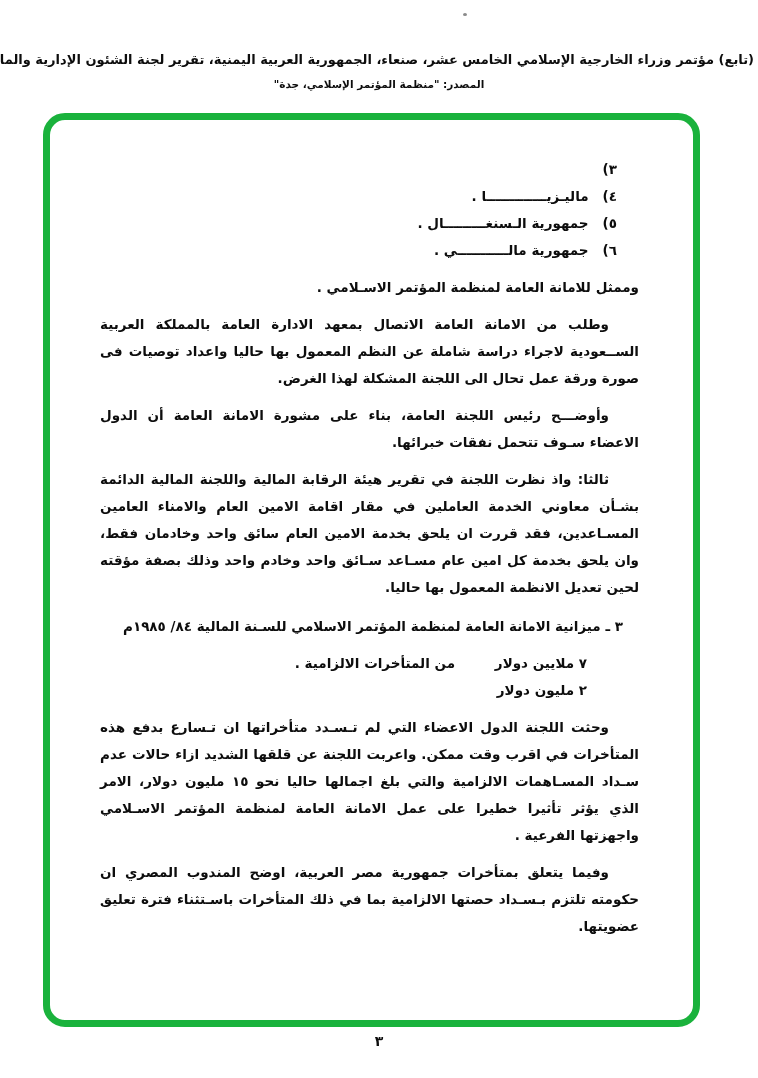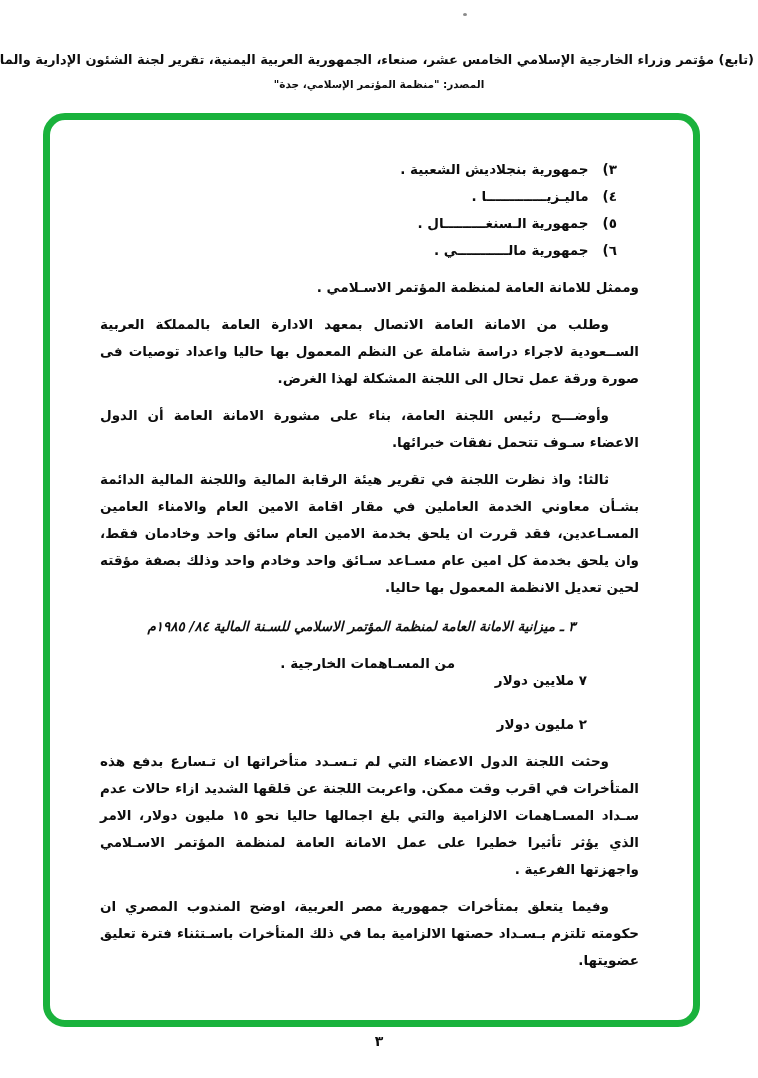--- a/index.html
+++ b/index.html
@@ -54,24 +54,24 @@
     font-weight: bold;
     line-height: 27px;
     text-align: justify;
   }
   .member-list { margin-right: 22px; margin-bottom: 6px; }
   .list-item { display: flex; flex-direction: row; gap: 14px; }
   .list-item .num { flex: 0 0 auto; }
   .list-item .name { flex: 0 1 auto; }
   .para { margin: 10px 0; text-indent: 30px; }
   .para.no-indent { text-indent: 0; }
-  .section-heading { margin: 12px 0 10px 0; text-indent: 16px; text-align: center; font-style: italic; }
+  .section-heading { margin: 12px 0 10px 0; text-indent: 16px; text-align: right; }
   .budget { margin: 2px 0 4px 0; padding-right: 52px; }
   .budget-row { display: flex; direction: rtl; }
-  .budget-row .amount { flex: 0 0 132px; margin-top: 17px; }
+  .budget-row .amount { flex: 0 0 132px; }
   .budget-row .source { flex: 0 1 auto; }
   .page-number {
     position: absolute;
     top: 1033px; left: 0; right: 0;
     text-align: center;
     font-size: 14px;
     font-weight: bold;
     direction: rtl;
   }
 </style>
@@ -84,21 +84,20 @@
 
   <div class="header-title">(تابع) مؤتمر وزراء الخارجية الإسلامي الخامس عشر، صنعاء، الجمهورية العربية اليمنية، تقرير لجنة الشئون الإدارية والمالية</div>
   <div class="header-source">المصدر:  "منظمة المؤتمر الإسلامي، جدة"</div>
 
   <div class="frame">
     <div class="content">
 
       <div class="member-list">
         <div class="list-item">
           <span class="num">٣)</span>
-          <span class="name">جمهورية بنجلاديش الشعبية .</span>
         </div>
         <div class="list-item">
           <span class="num">٤)</span>
           <span class="name">ماليـزيـــــــــــــا .</span>
         </div>
         <div class="list-item">
           <span class="num">٥)</span>
           <span class="name">جمهورية الـسنغـــــــــال .</span>
         </div>
         <div class="list-item">
@@ -111,21 +110,21 @@
       <p class="para">وطلب من الامانة العامة الاتصال بمعهد الادارة العامة بالمملكة العربية الســعودية لاجراء دراسة شاملة عن النظم المعمول بها حاليا واعداد توصيات فى صورة ورقة عمل تحال الى اللجنة المشكلة لهذا الغرض.</p>
       <p class="para">وأوضـــح رئيس اللجنة العامة، بناء على مشورة الامانة العامة أن الدول الاعضاء سـوف تتحمل نفقات خبرائها.</p>
       <p class="para">ثالثا: واذ نظرت اللجنة في تقرير هيئة الرقابة المالية واللجنة المالية الدائمة بشـأن معاوني الخدمة العاملين في مقار اقامة الامين العام والامناء العامين المسـاعدين، فقد قررت ان يلحق بخدمة الامين العام سائق واحد وخادمان فقط، وان يلحق بخدمة كل امين عام مسـاعد سـائق واحد وخادم واحد وذلك بصفة مؤقته لحين تعديل الانظمة المعمول بها حاليا.</p>
 
       <p class="section-heading">٣ ـ ميزانية الامانة العامة لمنظمة المؤتمر الاسلامي للسـنة المالية ٨٤/ ١٩٨٥م</p>
 
 
       <div class="budget">
         <div class="budget-row">
           <span class="amount">٧ ملايين دولار</span>
-          <span class="source">من المسـاهمات الخارجية .</span>
+          <span class="source">من المتأخرات الالزامية .</span>
         </div>
         <div class="budget-row">
           <span class="amount">٢ مليون دولار</span>
         </div>
       </div>
 
       <p class="para">وحثت اللجنة الدول الاعضاء التي لم تـسـدد متأخراتها ان تـسارع بدفع هذه المتأخرات في اقرب وقت ممكن. واعربت اللجنة عن قلقها الشديد ازاء حالات عدم سـداد المسـاهمات الالزامية والتي بلغ اجمالها حاليا نحو ١٥ مليون دولار، الامر الذي يؤثر تأثيرا خطيرا على عمل الامانة العامة لمنظمة المؤتمر الاسـلامي واجهزتها الفرعية .</p>
       <p class="para">وفيما يتعلق بمتأخرات جمهورية مصر العربية، اوضح المندوب المصري ان حكومته تلتزم بـسـداد حصتها الالزامية بما في ذلك المتأخرات باسـتثناء فترة تعليق عضويتها.</p>
 
     </div>

